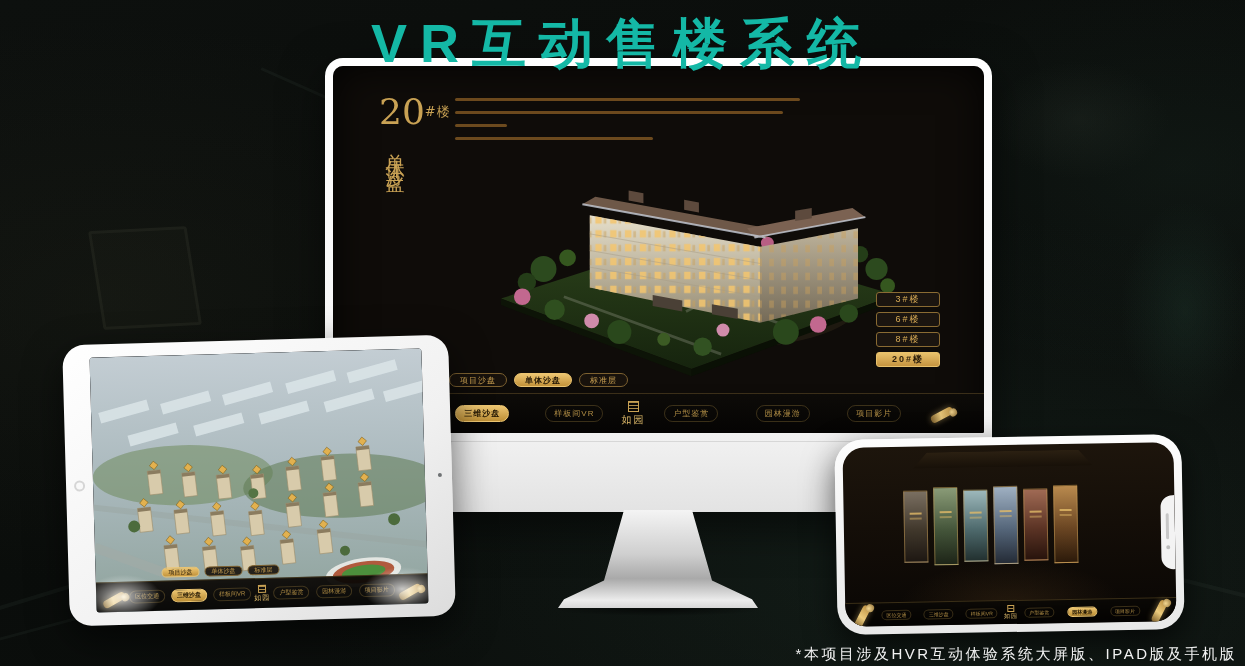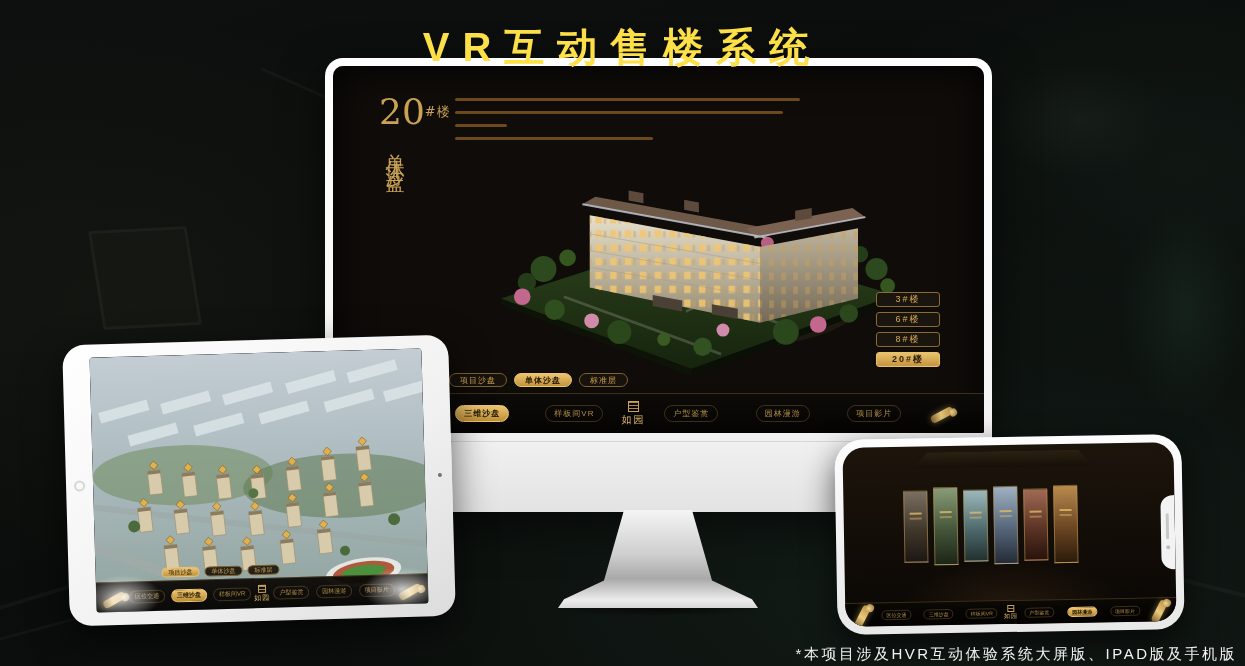--- a/index.html
+++ b/index.html
@@ -19,22 +19,22 @@
   .r3 { left:940px; top:560px; width:340px; height:4px; transform:rotate(14deg); }
   .r4 { left:250px; top:120px; width:260px; height:3px; transform:rotate(24deg); }
   .bg-sign { position:absolute; left:96px; top:228px; width:98px; height:100px;
     border:3px solid rgba(210,210,180,.05); background:rgba(180,180,150,.02);
     transform:rotate(-9deg) skewY(6deg); border-radius:3px; }
   .bg-blob { position:absolute; border-radius:50%; }
   .b1 { left:1120px; top:200px; width:130px; height:220px; background:radial-gradient(rgba(36,66,54,.30), transparent 70%); }
   .b2 { left:990px; top:60px; width:180px; height:120px; background:radial-gradient(rgba(60,70,60,.18), transparent 70%); }
 
   
-  .page-title { position:absolute; top:20px; left:0; width:100%; text-align:center; z-index:6;
-    color:#fde047; font-size:40px; font-weight:bold; letter-spacing:13px; }
+  .page-title { position:absolute; top:8px; left:0; width:100%; text-align:center; z-index:6;
+    color:#14b8a6; font-size:54px; font-weight:bold; letter-spacing:13px; }
   .footnote { position:absolute; right:8px; bottom:2px; z-index:6;
     color:#f2f2f2; font-size:15px; letter-spacing:2.5px; }
   .scroll-icon { position:relative; width:24px; height:8px; border-radius:4px;
     background:linear-gradient(100deg,#7c5e2a,#eccb7d 45%,#b98d3f);
     transform:rotate(-28deg); box-shadow:0 0 6px rgba(235,200,120,.45); }
   .scroll-icon::after { content:""; position:absolute; right:-3px; bottom:-3px; width:8px; height:8px;
     border-radius:50%; background:radial-gradient(circle at 38% 38%, #f4d68f, #8a6b33); }
 
   .navbar { position:absolute; left:0; right:0; bottom:0;
     background:linear-gradient(180deg,#0d0b08,#050403); border-top:1px solid rgba(201,162,84,.28);

